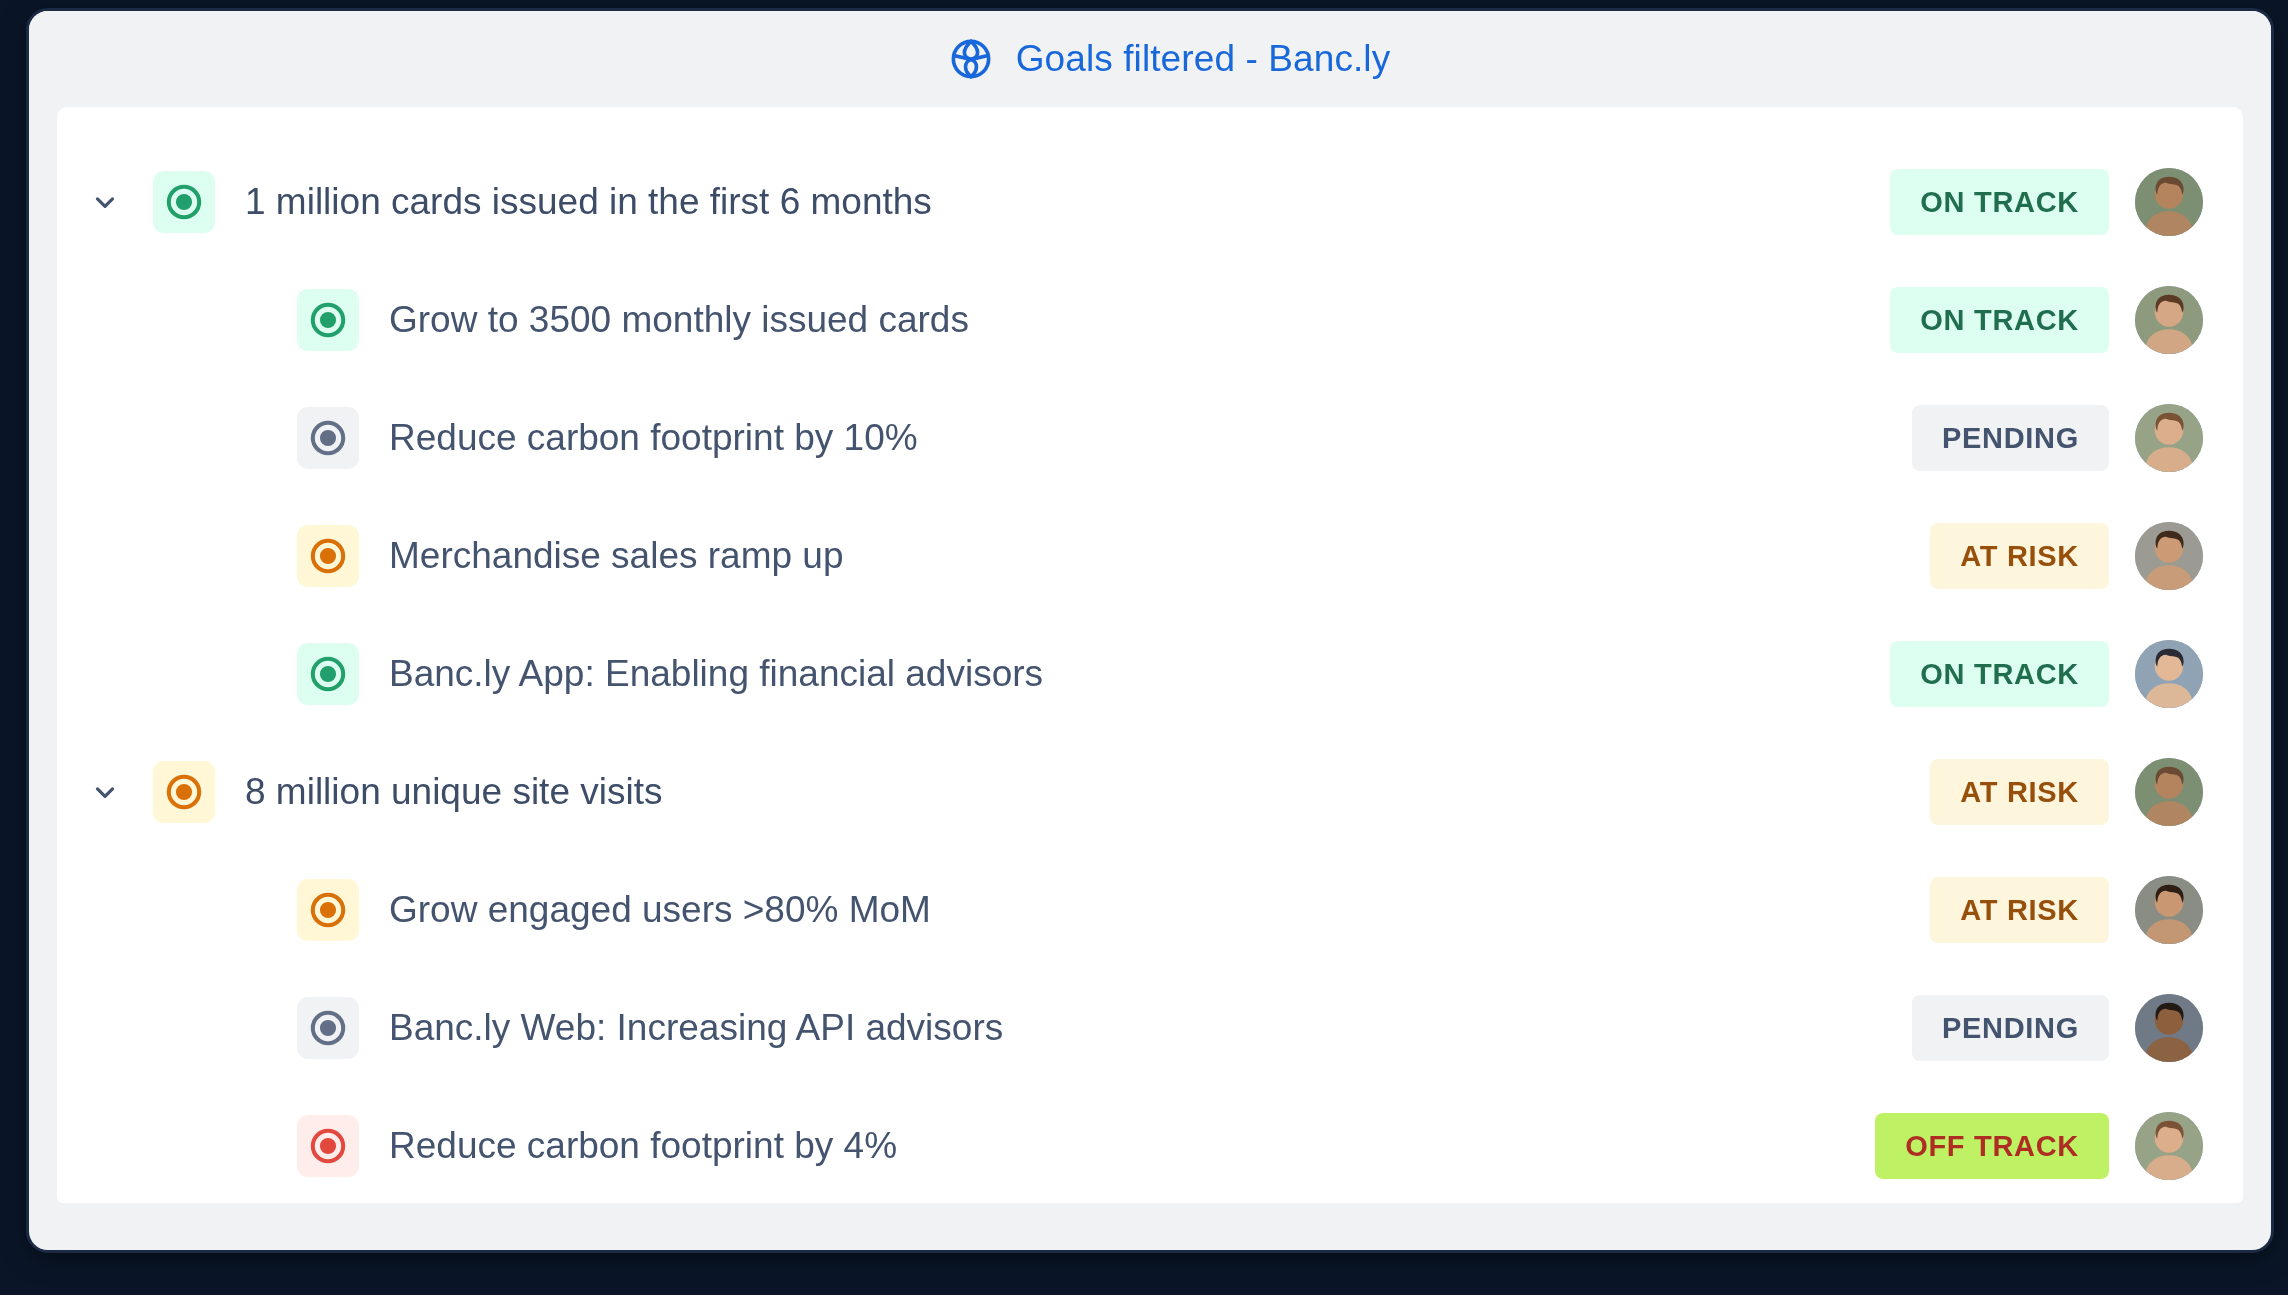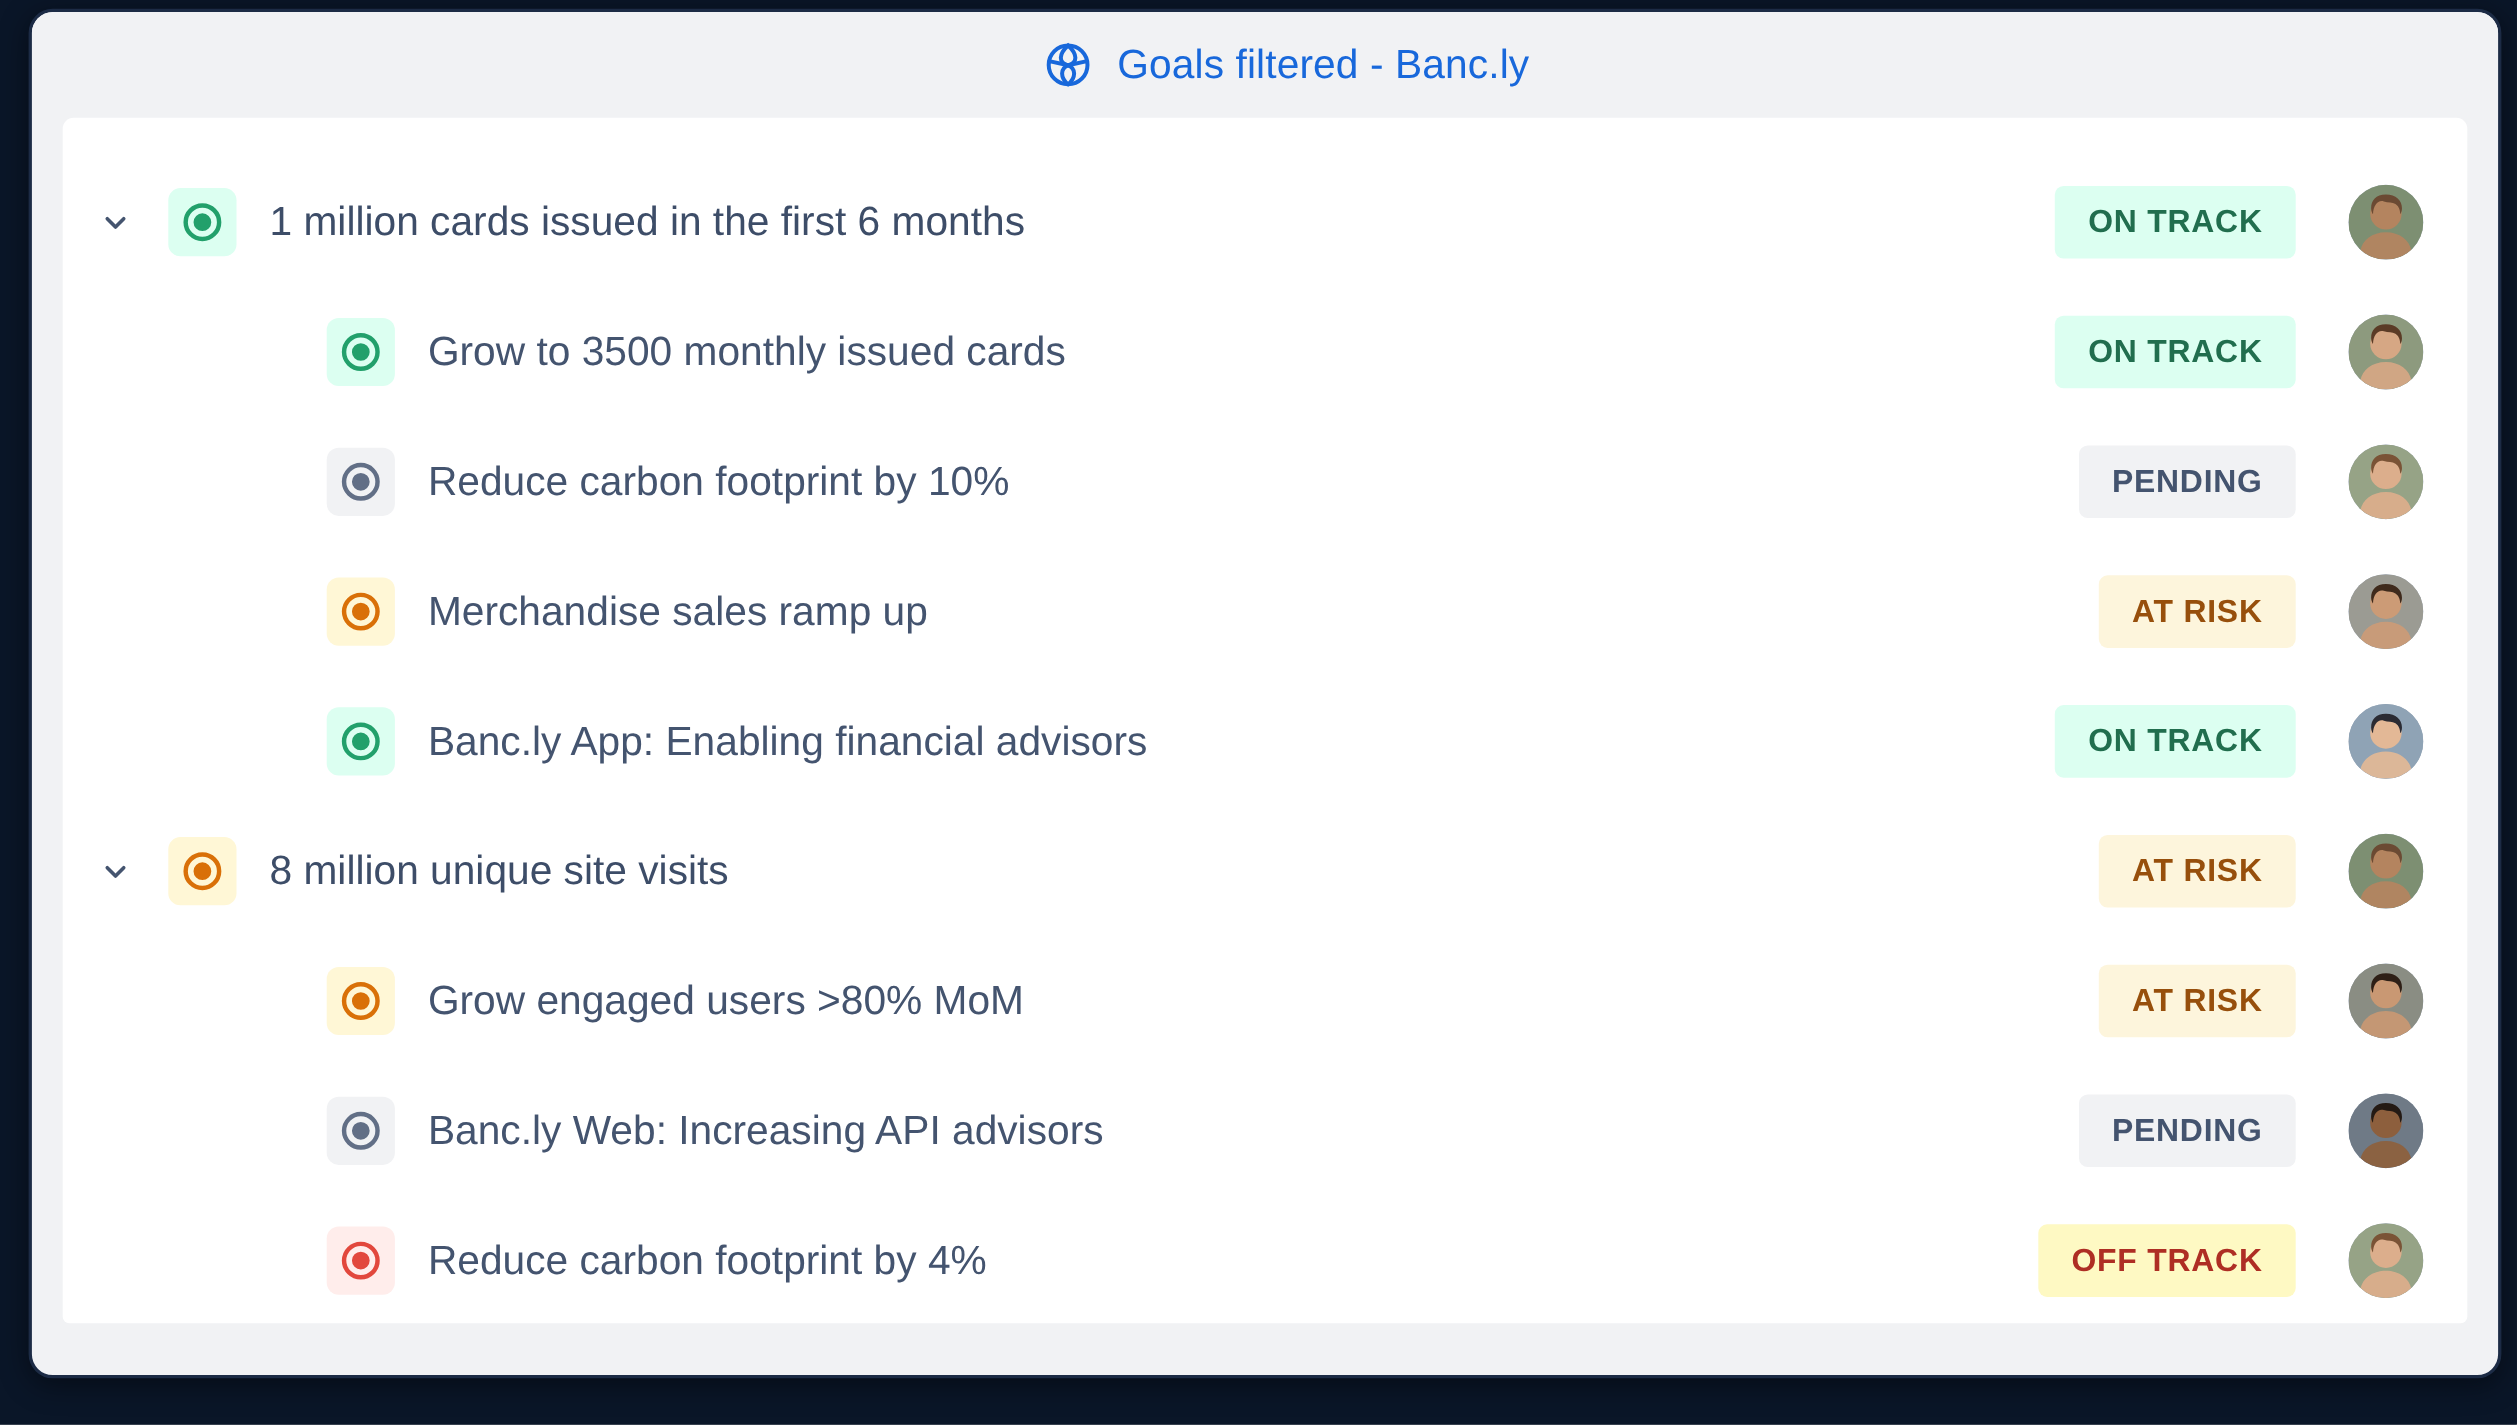--- a/index.html
+++ b/index.html
@@ -117,21 +117,21 @@
     height: 66px;
     display: flex;
     align-items: center;
     justify-content: center;
     padding: 4px 30px;
     border-radius: 8px;
     font-size: 29px;
     font-weight: 700;
     letter-spacing: .7px;
     white-space: nowrap;
-    margin-right: 48px;
+    margin-right: 26px;
   }
   .badge.ontrack  { background: #DCFFF1; color: #216E4E; }
   .badge.pending  { background: #F1F2F4; color: #44546F; text-align: right; }
   .badge.atrisk   { background: #FDF5DC; color: #974F0C; }
   .badge.offtrack { background: #FFEDEB; color: #AE2E24; }
 
   
   .avatar {
     flex: none;
     width: 68px; height: 68px;
@@ -334,21 +334,21 @@
           <div class="row child">
             <div class="chevron-slot indent"></div>
             <div class="goal-icon red">
               <svg viewBox="0 0 24 24" fill="none" stroke="#E2483D" stroke-width="2.2">
                 <circle cx="12" cy="12" r="8.3"></circle>
                 <circle cx="12" cy="12" r="3.3" fill="#E2483D" stroke="none"></circle>
                 <circle cx="12" cy="12" r="3.3"></circle>
               </svg>
             </div>
             <div class="goal-label">Reduce carbon footprint by 4%</div>
-            <div class="badge offtrack" style="background: #fef9c3; color: rgb(174, 46, 36);">OFF TRACK</div>
+            <div class="badge offtrack" style="background: #bef264; color: rgb(174, 46, 36);">OFF TRACK</div>
             <div class="avatar">
               <svg viewBox="0 0 40 40">
                 <rect width="40" height="40" fill="#96a386"></rect>
                 <circle cx="20" cy="15.5" r="8.4" fill="#dcae8c"></circle>
                 <path d="M20 5.2c5.4 0 8.6 3.2 8.6 7.4 0 1.5-.5 2.6-.9 3.1-.2-3-1.3-4.6-2.6-5.4-1.6-1-4-.7-6.2-1.4-1.9-.6-3.3.4-4.3 1.6-1 1.2-1.4 3.1-1.5 5.2-.5-.6-1-1.7-1-3.2 0-4.2 2.5-7.3 7.9-7.3z" fill="#7a5336"></path>
                 <path d="M20 25.4c7.4 0 12.6 4.4 13.6 9.6A20 20 0 0 1 20 40a20 20 0 0 1-13.6-5c1-5.2 6.2-9.6 13.6-9.6z" fill="#dcae8c" opacity=".92"></path>
               </svg>
             </div>
           </div>
         </div>

